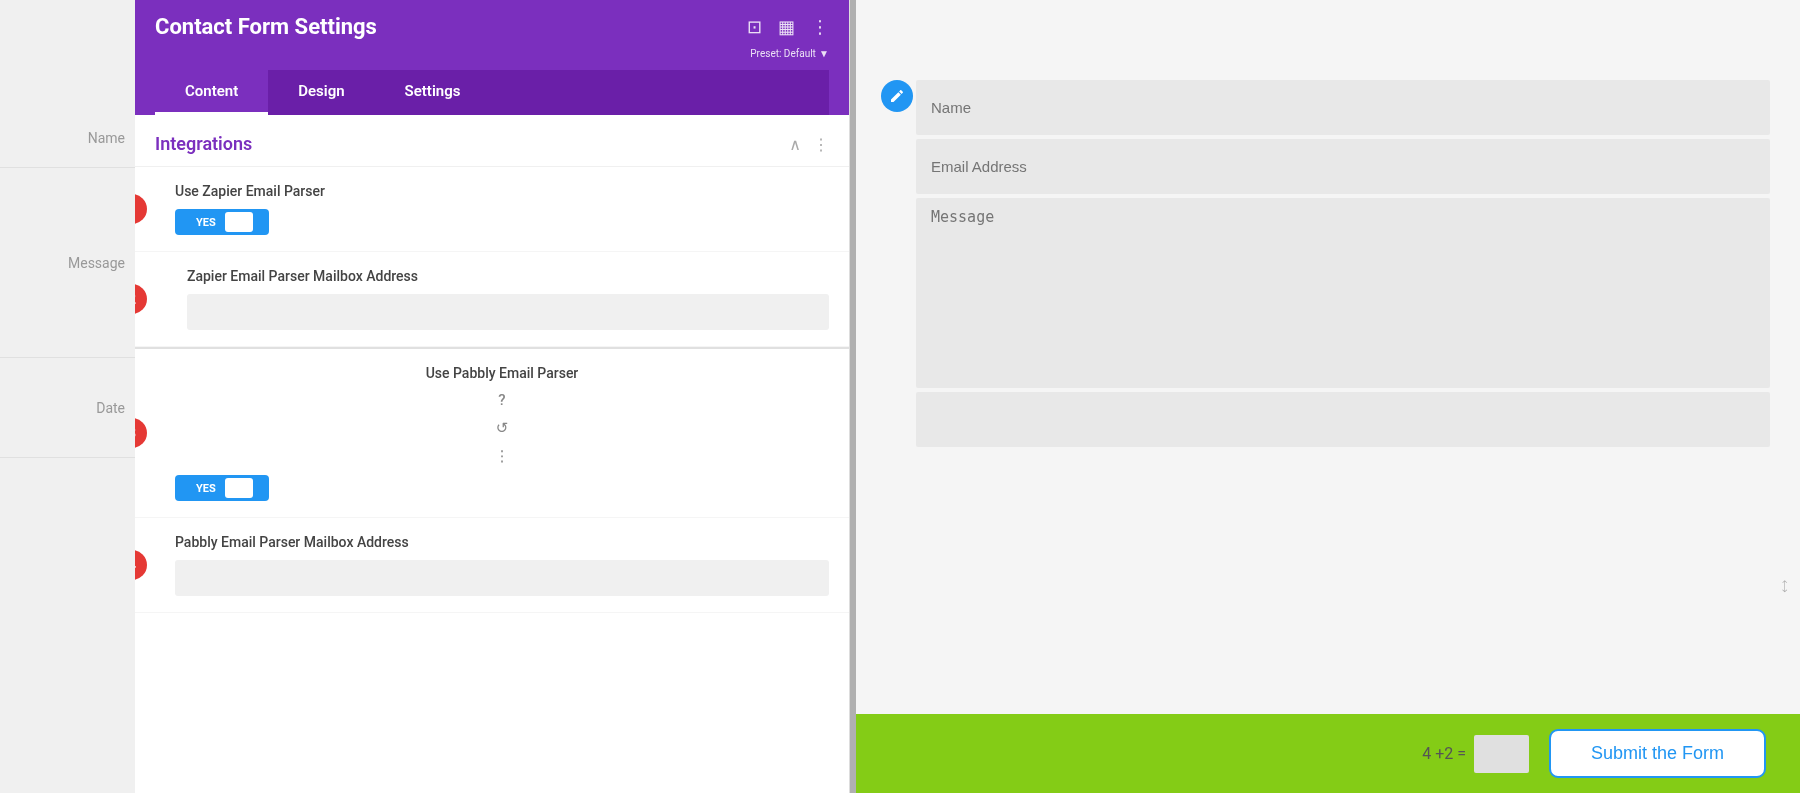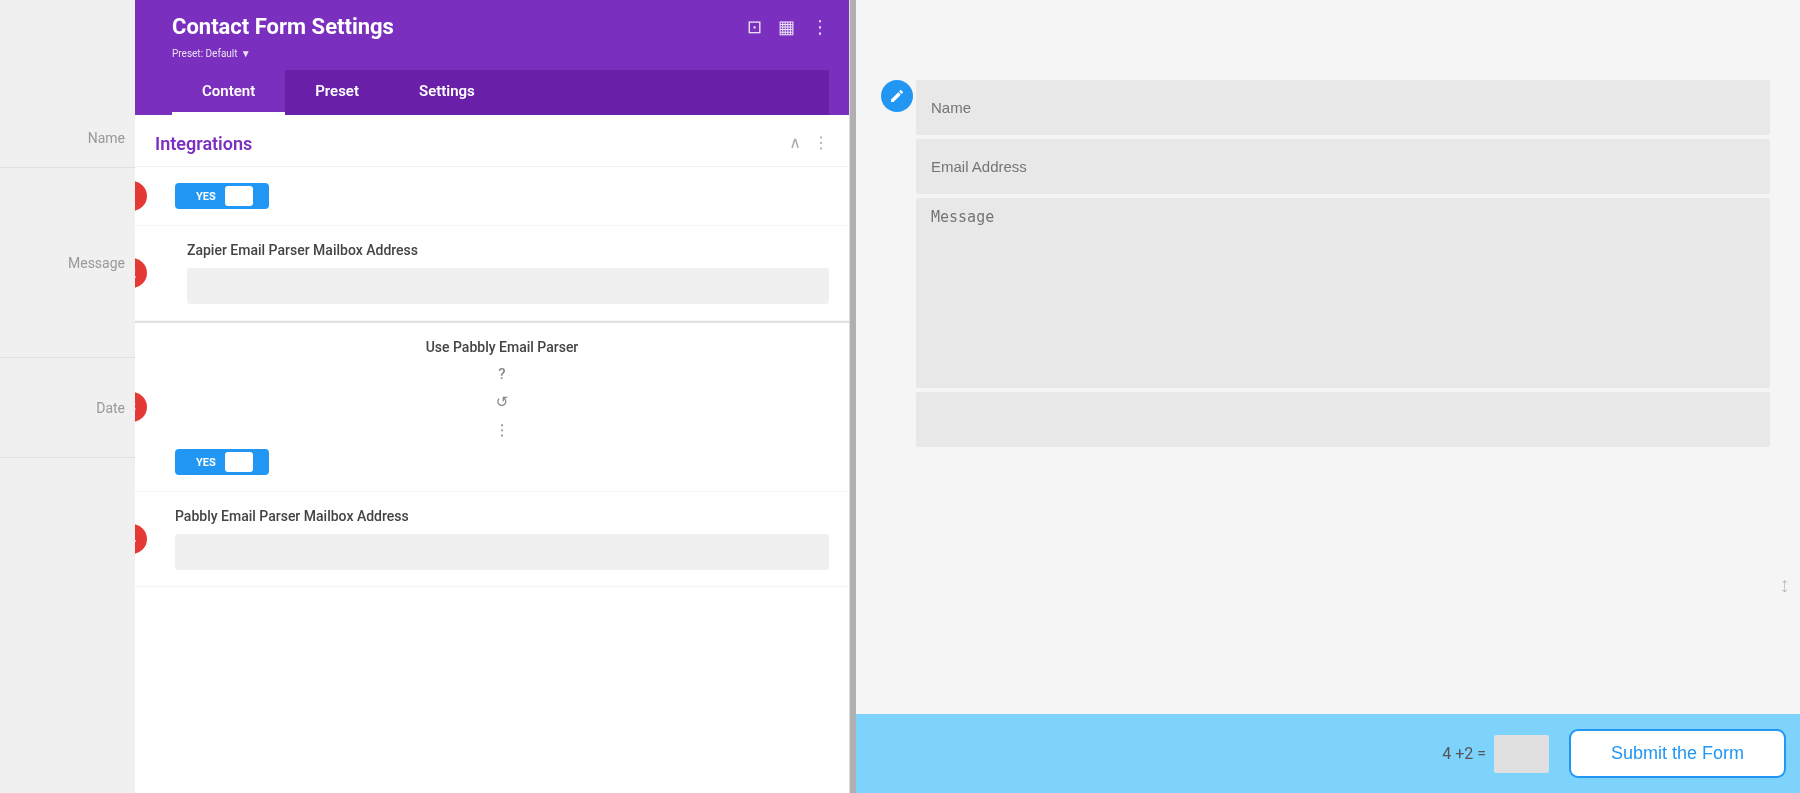--- a/index.html
+++ b/index.html
@@ -40,22 +40,23 @@
       display: flex;
       flex-direction: column;
       border-right: 1px solid #ddd;
       position: relative;
       z-index: 10;
     }
 
     
     .panel-header {
       background: #7b2fbe;
-      padding: 14px 20px 0 37px;
+      padding: 14px 20px 0 20px;
       color: white;
+      text-align: right;
     }
     .panel-header-top {
       display: flex;
       align-items: center;
       justify-content: space-between;
       margin-bottom: 6px;
     }
     .panel-title {
       font-size: 22px;
       font-weight: 700;
@@ -100,21 +101,21 @@
     
     .panel-content {
       flex: 1;
       overflow-y: auto;
       background: #fff;
     }
 
     
     .section-header {
       display: flex;
-      align-items: flex-start;
+      align-items: flex-end;
       justify-content: space-between;
       padding: 18px 20px 12px 20px;
       border-bottom: 1px solid #f0f0f0;
     }
     .section-title {
       color: #7b2fbe;
       font-size: 18px;
       font-weight: 600;
     }
     .section-icons {
@@ -297,23 +298,23 @@
       border-radius: 2px;
       margin-bottom: 4px;
       outline: none;
     }
 
     
     .form-submit-area {
       display: flex;
       align-items: center;
       justify-content: flex-end;
-      padding: 15px 14px;
+      padding: 15px 34px;
       gap: 20px;
-      background: #7dd3fc;
+      background: #84cc16;
     }
 
     .captcha-area {
       display: flex;
       align-items: center;
       gap: 8px;
       font-size: 16px;
       color: #555;
     }
     .captcha-box {
@@ -373,40 +374,41 @@
     <div class="panel-preset">
       <span>Preset: Default</span>
       <span>▼</span>
     </div>
 
     <div class="panel-tabs">
       <div class="panel-tab active">
         <span>Content</span>
       </div>
       <div class="panel-tab">
-        <span>Preset</span>
+        <span>Design</span>
       </div>
       <div class="panel-tab">
         <span>Settings</span>
       </div>
     </div>
   </div>
 
   <div class="panel-content">
 
     <div class="section-header">
       <span class="section-title">Integrations</span>
       <div class="section-icons">
         <span class="section-icon">∧</span>
         <span class="section-icon">⋮</span>
       </div>
     </div>
 
     <div class="setting-row" style="position:relative; padding-left:40px;">
       <div class="step-badge">1</div>
+      <div class="setting-label">Use Zapier Email Parser</div>
       <div class="toggle-switch">
         <span class="toggle-yes">YES</span>
         <div class="toggle-thumb"></div>
       </div>
     </div>
 
     <div class="setting-row" style="position:relative; padding-left:52px;">
       <div class="step-badge">2</div>
       <div class="setting-label">Zapier Email Parser Mailbox Address</div>
       <input class="text-input" type="text" value="" placeholder="" style="">

